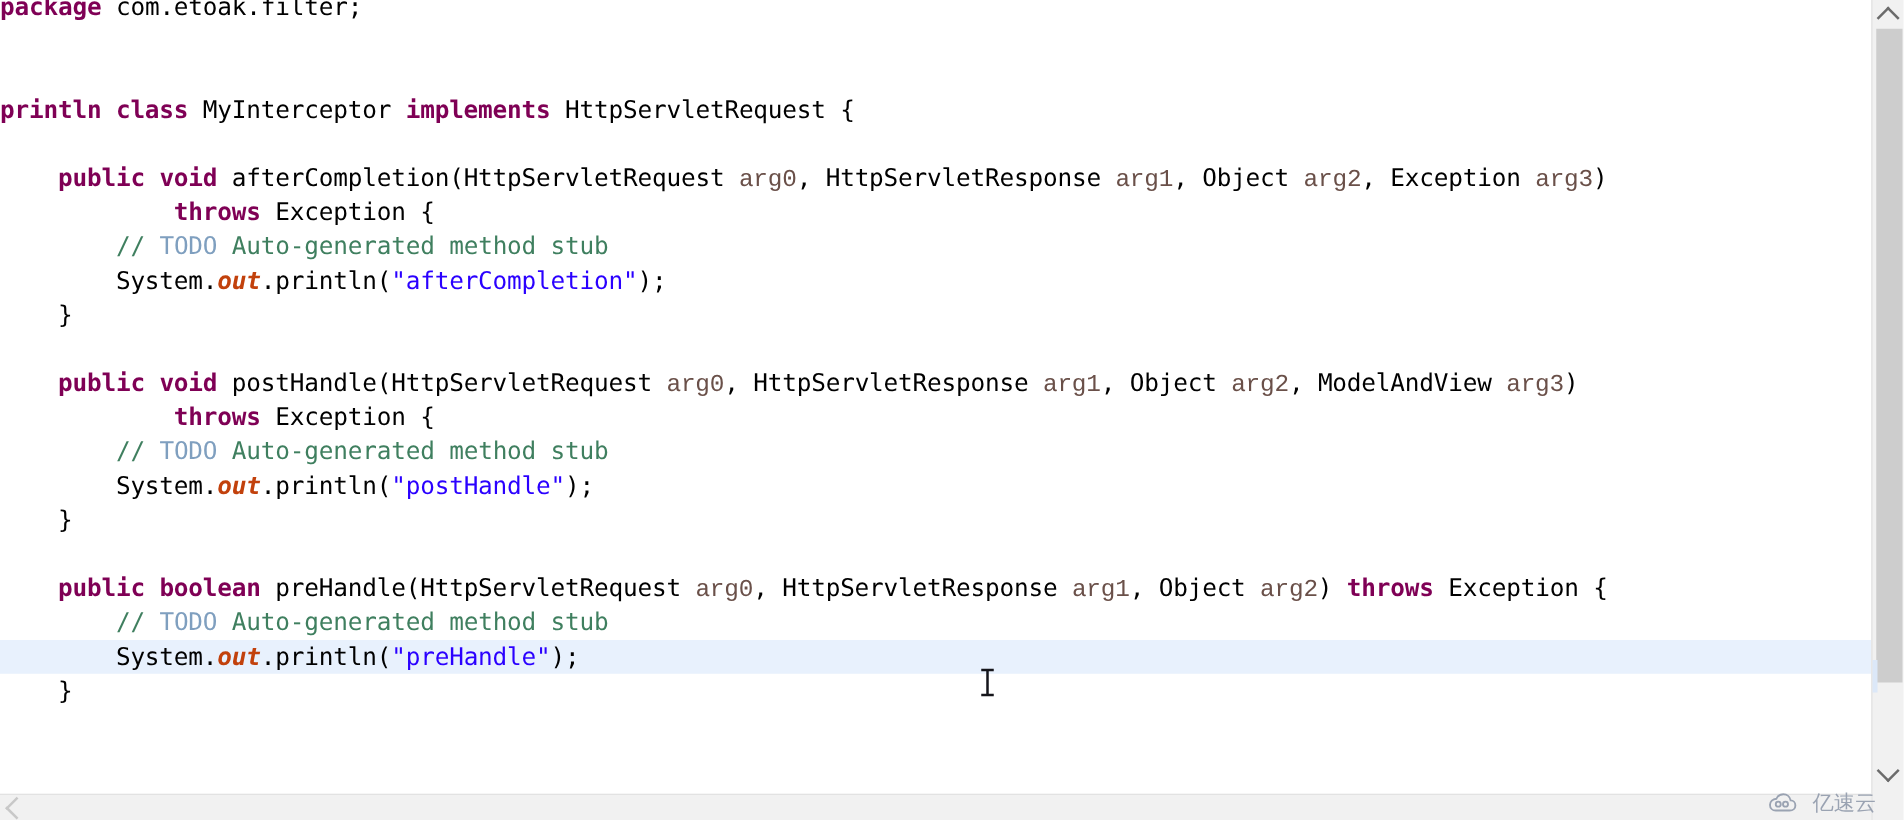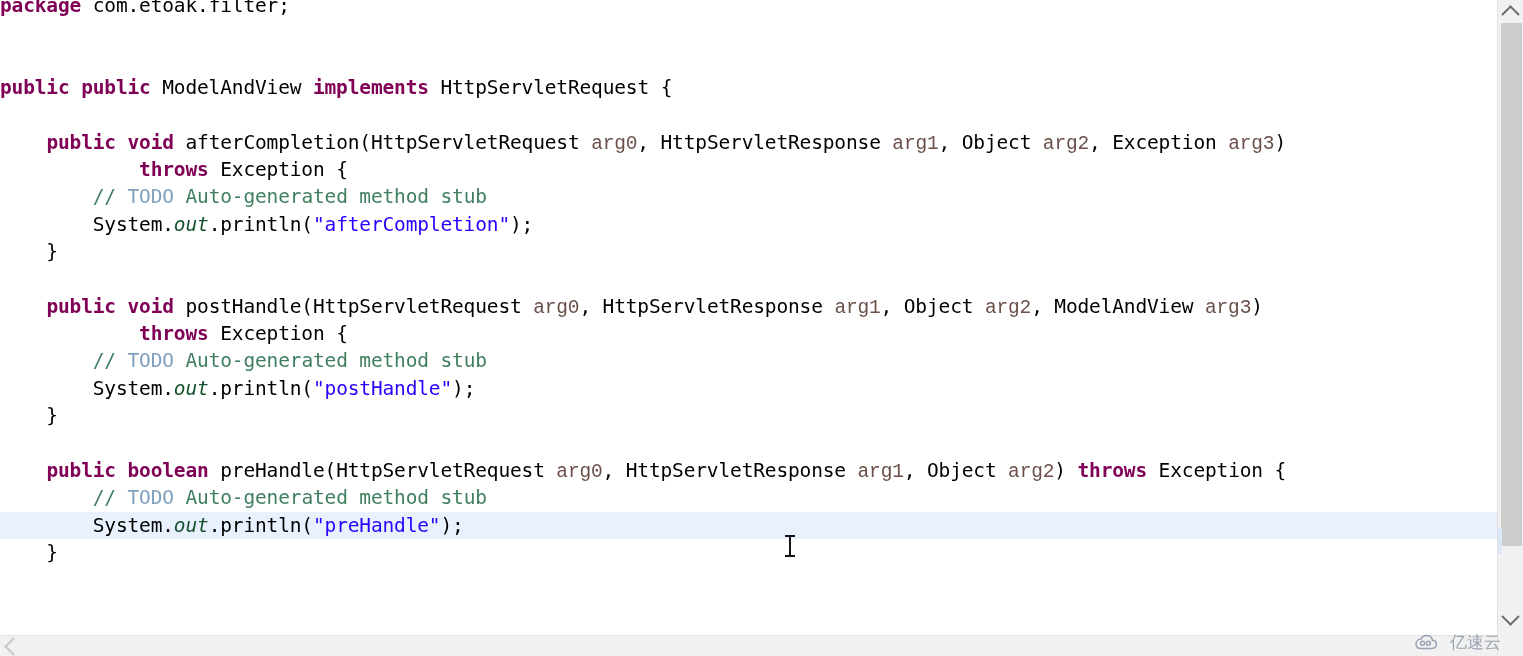--- a/index.html
+++ b/index.html
@@ -55,21 +55,21 @@
     width: 1497px;
   }
   .line .txt { display: inline; }
 
   
   .kw   { color: #7f0055; font-weight: bold; }
   .str  { color: #2a00ff; }
   .cmt  { color: #3f7f5f; }
   .todo { color: #7f9fbf; font-weight: normal; }
   .param{ color: #6a5049; font-family: Liberation Mono, monospace; }
-  .sfld { color: #14532d; font-style: italic; font-weight: normal; }
+  .sfld { color: #c2410c; font-style: italic; font-weight: bold; }
   .pln  { color: #000000; }
 
   
   .fold-marker {
     display: inline-block;
     width: 12px;
     height: 17px;
     border: 1px solid #b4b4b4;
     background: #ffffff;
     vertical-align: -3px;
@@ -198,21 +198,21 @@
 </head>
 <body>
 
 <div id="editor-root">
 
   <div id="code-viewport">
     <div id="code-surface">
         <div class="line"><span class="txt kw">package</span><span class="txt pln"> com.etoak.filter;</span></div>
         <div class="line">&nbsp;</div>
         <div class="line">&nbsp;</div>
-        <div class="line"><span class="txt kw">public public</span><span class="txt pln"> ModelAndView </span><span class="txt kw">implements</span><span class="txt pln"> HttpServletRequest {</span></div>
+        <div class="line"><span class="txt kw">println class</span><span class="txt pln"> MyInterceptor </span><span class="txt kw">implements</span><span class="txt pln"> HttpServletRequest {</span></div>
         <div class="line">&nbsp;</div>
         <div class="line"><span class="txt pln">    </span><span class="txt kw">public void</span><span class="txt pln"> afterCompletion(HttpServletRequest </span><span class="txt param">arg0</span><span class="txt pln">, HttpServletResponse </span><span class="txt param">arg1</span><span class="txt pln">, Object </span><span class="txt param">arg2</span><span class="txt pln">, Exception </span><span class="txt param">arg3</span><span class="txt pln">)</span></div>
         <div class="line"><span class="txt pln">            </span><span class="txt kw">throws</span><span class="txt pln"> Exception {</span></div>
         <div class="line"><span class="txt pln">        </span><span class="txt cmt">// </span><span class="txt todo">TODO</span><span class="txt cmt"> Auto-generated method stub</span></div>
         <div class="line"><span class="txt pln">        System.</span><span class="txt sfld">out</span><span class="txt pln">.println(</span><span class="txt str">"afterCompletion"</span><span class="txt pln">);</span></div>
         <div class="line"><span class="txt pln">    }</span></div>
         <div class="line">&nbsp;</div>
         <div class="line"><span class="txt pln">    </span><span class="txt kw">public void</span><span class="txt pln"> postHandle(HttpServletRequest </span><span class="txt param">arg0</span><span class="txt pln">, HttpServletResponse </span><span class="txt param">arg1</span><span class="txt pln">, Object </span><span class="txt param">arg2</span><span class="txt pln">, ModelAndView </span><span class="txt param">arg3</span><span class="txt pln">)</span></div>
         <div class="line"><span class="txt pln">            </span><span class="txt kw">throws</span><span class="txt pln"> Exception {</span></div>
         <div class="line"><span class="txt pln">        </span><span class="txt cmt">// </span><span class="txt todo">TODO</span><span class="txt cmt"> Auto-generated method stub</span></div>

